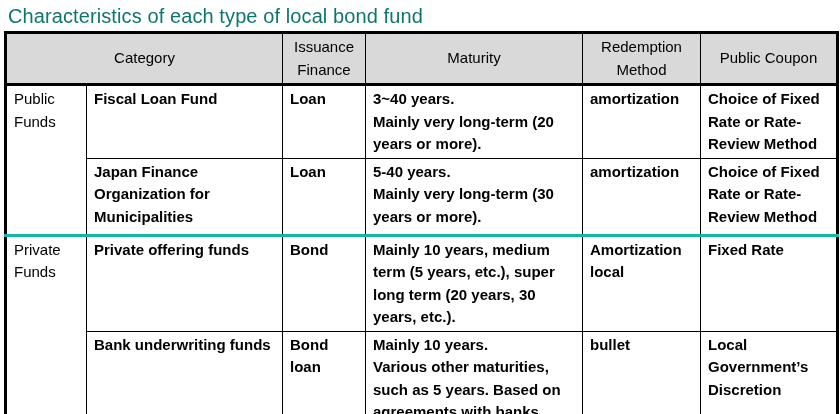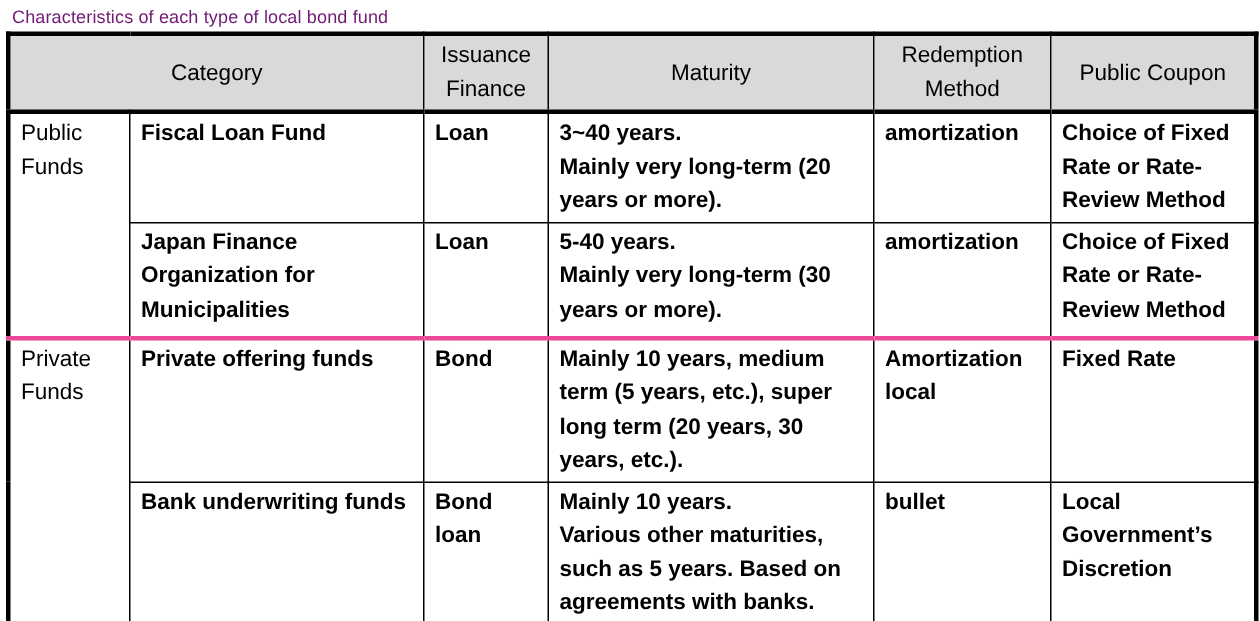--- a/index.html
+++ b/index.html
@@ -5,24 +5,24 @@
   * { box-sizing: border-box; }
   html, body {
     margin: 0; padding: 0;
     width: 840px; height: 414px;
     background: #ffffff;
     font-family: "Liberation Sans", sans-serif;
     color: #000000;
     overflow: hidden;
   }
   .title {
-    font-size: 12px;
+    font-size: 20px;
     line-height: 1.2;
     padding: 4px 0 3px 8px;
-    color: #701a75;
+    color: #0f766e;
     letter-spacing: 0.1px;
   }
   table.bond-table {
     border-collapse: collapse;
     table-layout: fixed;
     width: 832px;
     margin-left: 4px;
     border: 3px solid #000000;
   }
   th, td {
@@ -40,21 +40,21 @@
     background: #d9d9d9;
     font-weight: normal;
     text-align: center;
     vertical-align: middle;
     height: 48px;
     border-bottom: 3px solid #000000;
     padding: 2px 4px;
   }
   tr.section-start > th,
   tr.section-start > td {
-    border-top: 3px solid #ec4899;
+    border-top: 3px solid #14b8a6;
   }
   td.group-cell {
     font-weight: normal;
   }
   tr.r1 > td { height: 72px; }
   tr.r2 > td { height: 77px; }
   tr.r3 > td { height: 90px; }
   tr.r4 > td { height: 86px; }
 </style>
 </head>

